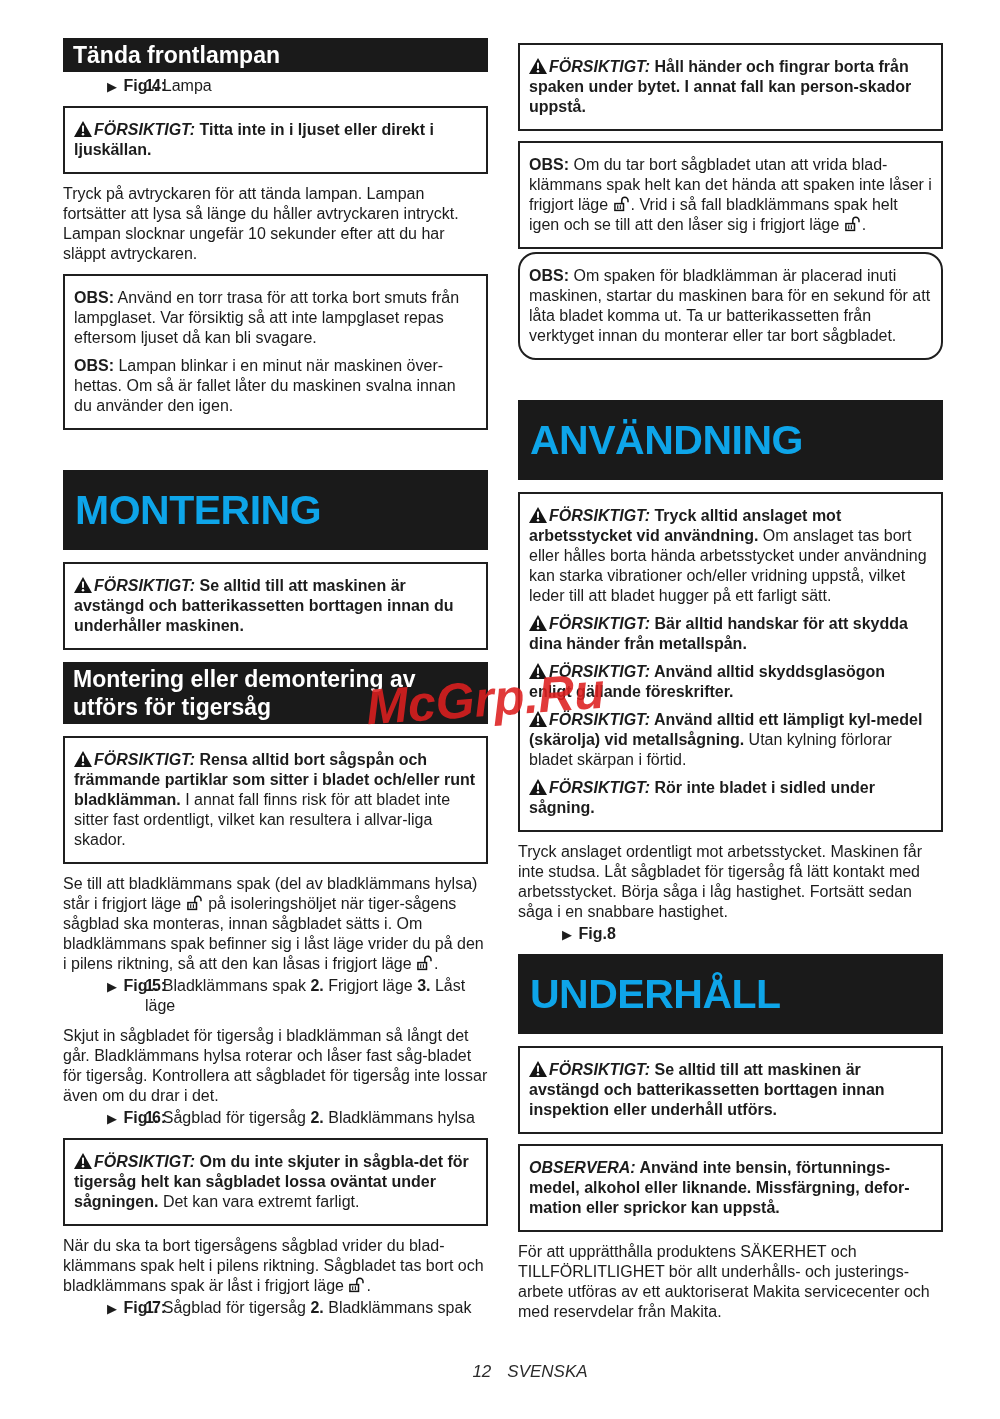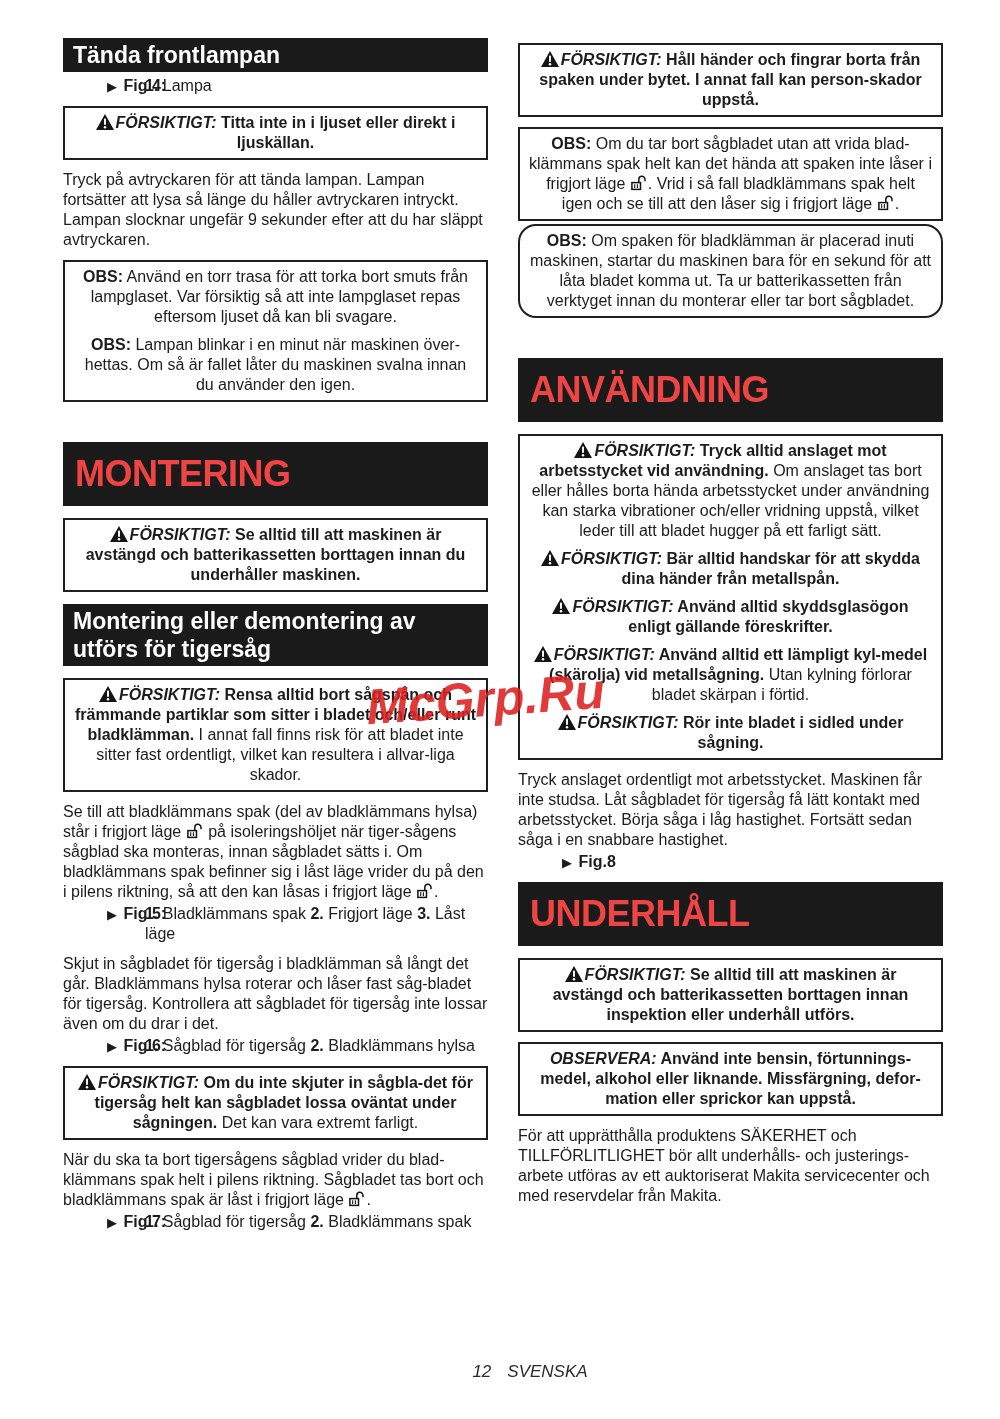--- a/index.html
+++ b/index.html
@@ -5,30 +5,30 @@
   html,body{margin:0;padding:0;background:#fff;}
   .page{
     position:relative;width:1000px;height:1419px;background:#ffffff;overflow:hidden;
     font-family:"Liberation Sans","DejaVu Sans",sans-serif;color:#1c1c1c;
     font-size:16px;line-height:20px;
   }
   .col{position:absolute;width:425px;}
   .col > div{margin:0 0 10px 0;}
 
   .h1{
-    background:#1a1a1a;color:#ef4444;font-weight:bold;font-size:36px;line-height:40px;
-    letter-spacing:-0.5px;padding:12px 12px;margin:40px 0 12px 0 !important;
+    background:#1a1a1a;color:#0ea5e9;font-weight:bold;font-size:41px;line-height:40px;
+    letter-spacing:-0.5px;padding:20px 12px;margin:40px 0 12px 0 !important;
   }
   .h2{
     background:#1a1a1a;color:#fff;font-weight:bold;font-size:23px;line-height:28px;
     padding:3px 10px;margin:12px 0 12px 0 !important;
   }
   .col > .h2:first-child{margin-top:0 !important;}
 
-  .box{border:2px solid #1f1f1f;padding:5px 9px;text-align:center;}
+  .box{border:2px solid #1f1f1f;padding:12px 9px;}
   .box.tight{margin-top:-7px !important;border-radius:18px;}
   .bpara + .bpara{margin-top:8px;}
 
   .para{}
   .fig{position:relative;padding-left:82px;margin:-8px 0 10px 0 !important;}
   .figmark{position:absolute;left:0;top:0;white-space:nowrap;font-weight:bold;margin-left:44px;}
   .tri{font-size:13px;letter-spacing:2px;}
 
   .s-r{font-weight:normal;font-style:normal;}
   .s-b{font-weight:bold;}
@@ -56,21 +56,21 @@
   <div class="col" id="col-left" style="left:63px;top:38px;">
       <div class="h2">Tända frontlampan</div>
       <div class="fig"><span class="figmark"><span class="tri">▶</span><span> Fig.4:</span></span><span><span class="s-b">1.</span><span class="s-r"> Lampa</span></span></div>
       <div class="box">
         <div class="bpara"><span class="icon icon-warning"><svg width="18" height="16" viewBox="0 0 18 16">
               <path d="M9 0 L18 16 L0 16 Z" fill="#141414"></path>
               <rect x="8.05" y="4.6" width="1.9" height="6.2" fill="#fff"></rect>
               <circle cx="9" cy="13.3" r="1.25" fill="#fff"></circle>
             </svg></span><span class="s-bi">FÖRSIKTIGT:</span><span class="s-b"> Titta inte in i ljuset eller direkt i ljuskällan.</span></div>
       </div>
-      <div class="para"><span class="s-r">Tryck på avtryckaren för att tända lampan. Lampan fortsätter att lysa så länge du håller avtryckaren intryckt. Lampan slocknar ungefär 9 sekunder efter att du har släppt avtryckaren.</span></div>
+      <div class="para"><span class="s-r">Tryck på avtryckaren för att tända lampan. Lampan fortsätter att lysa så länge du håller avtryckaren intryckt. Lampan slocknar ungefär 10 sekunder efter att du har släppt avtryckaren.</span></div>
       <div class="box">
         <div class="bpara"><span class="s-b">OBS:</span><span class="s-r"> Använd en torr trasa för att torka bort smuts från lampglaset. Var försiktig så att inte lampglaset repas eftersom ljuset då kan bli svagare.</span></div>
         <div class="bpara"><span class="s-b">OBS:</span><span class="s-r"> Lampan blinkar i en minut när maskinen över-hettas. Om så är fallet låter du maskinen svalna innan du använder den igen.</span></div>
       </div>
       <div class="h1">MONTERING</div>
       <div class="box">
         <div class="bpara"><span class="icon icon-warning"><svg width="18" height="16" viewBox="0 0 18 16">
               <path d="M9 0 L18 16 L0 16 Z" fill="#141414"></path>
               <rect x="8.05" y="4.6" width="1.9" height="6.2" fill="#fff"></rect>
               <circle cx="9" cy="13.3" r="1.25" fill="#fff"></circle>

